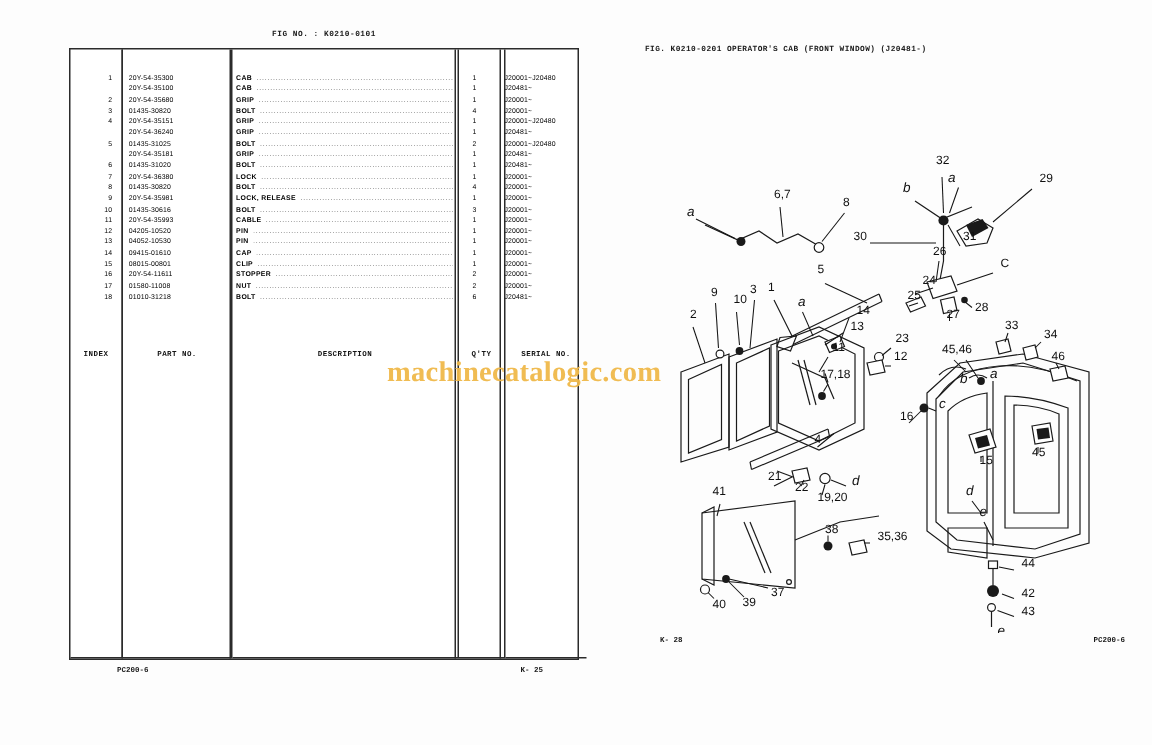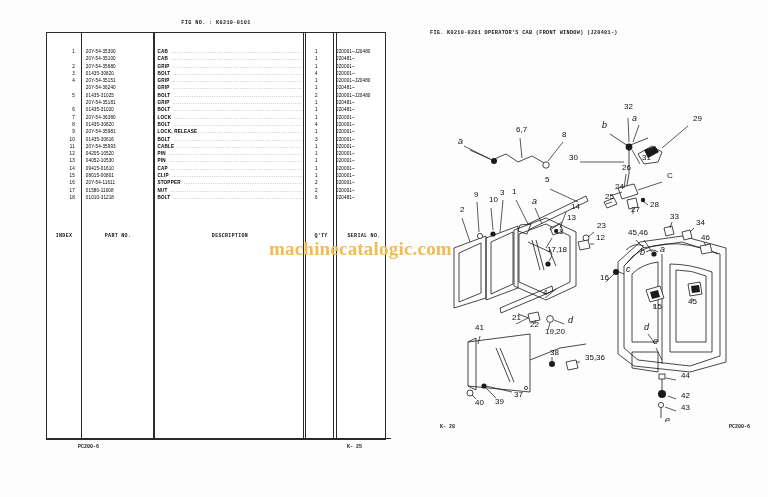--- a/index.html
+++ b/index.html
@@ -192,21 +192,20 @@
     position: absolute;
     left: 258px; top: 238px;
     font-family: "Liberation Serif", serif;
     font-size: 19px;
     font-weight: bold;
     color: #f0b94a;
     letter-spacing: 0.2px;
     white-space: nowrap;
     z-index: 40;
     opacity: 0.95;
-    margin-left: 11px;
   }
 </style>
 </head>
 <body>
 
 <div class="page">
 
   <div class="left-page">
 
     <div class="fig-header">FIG NO. : K0210-0101</div>

